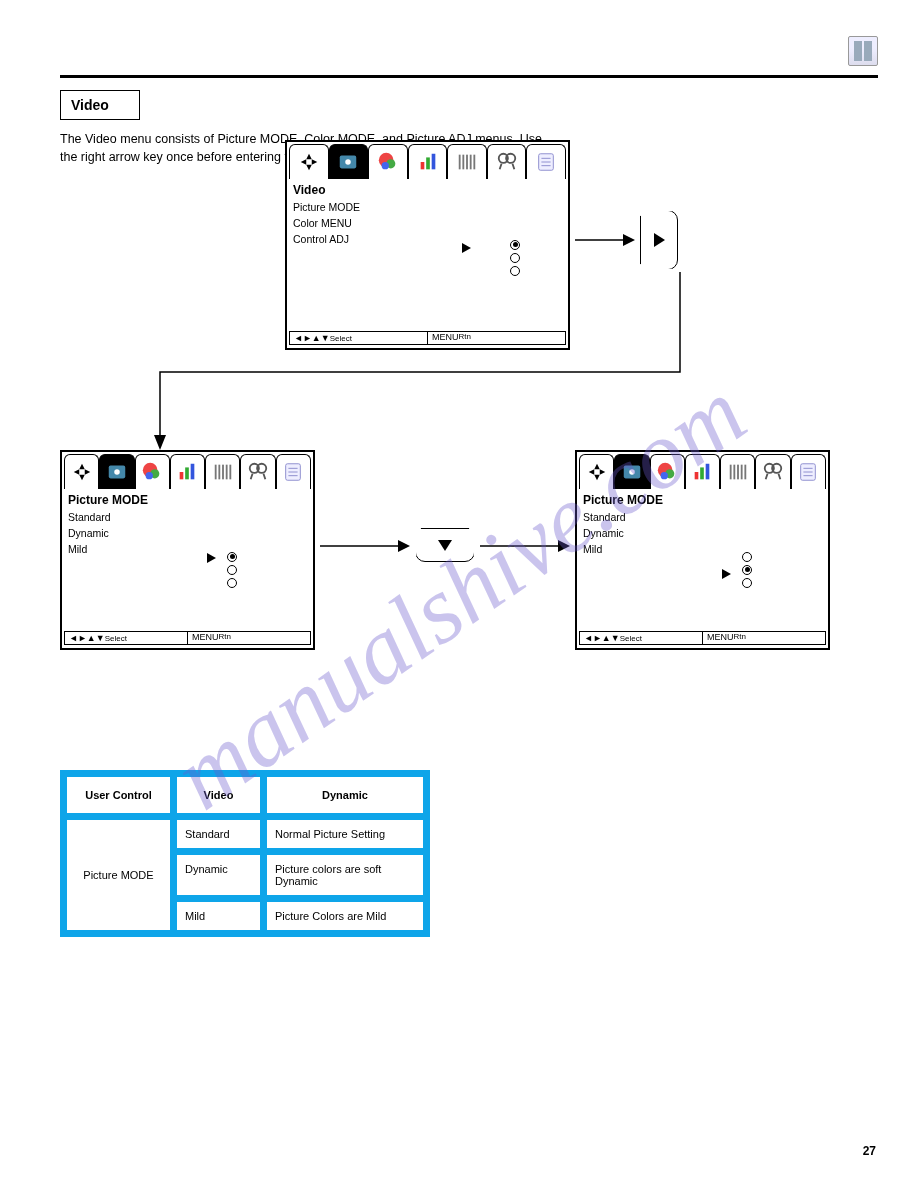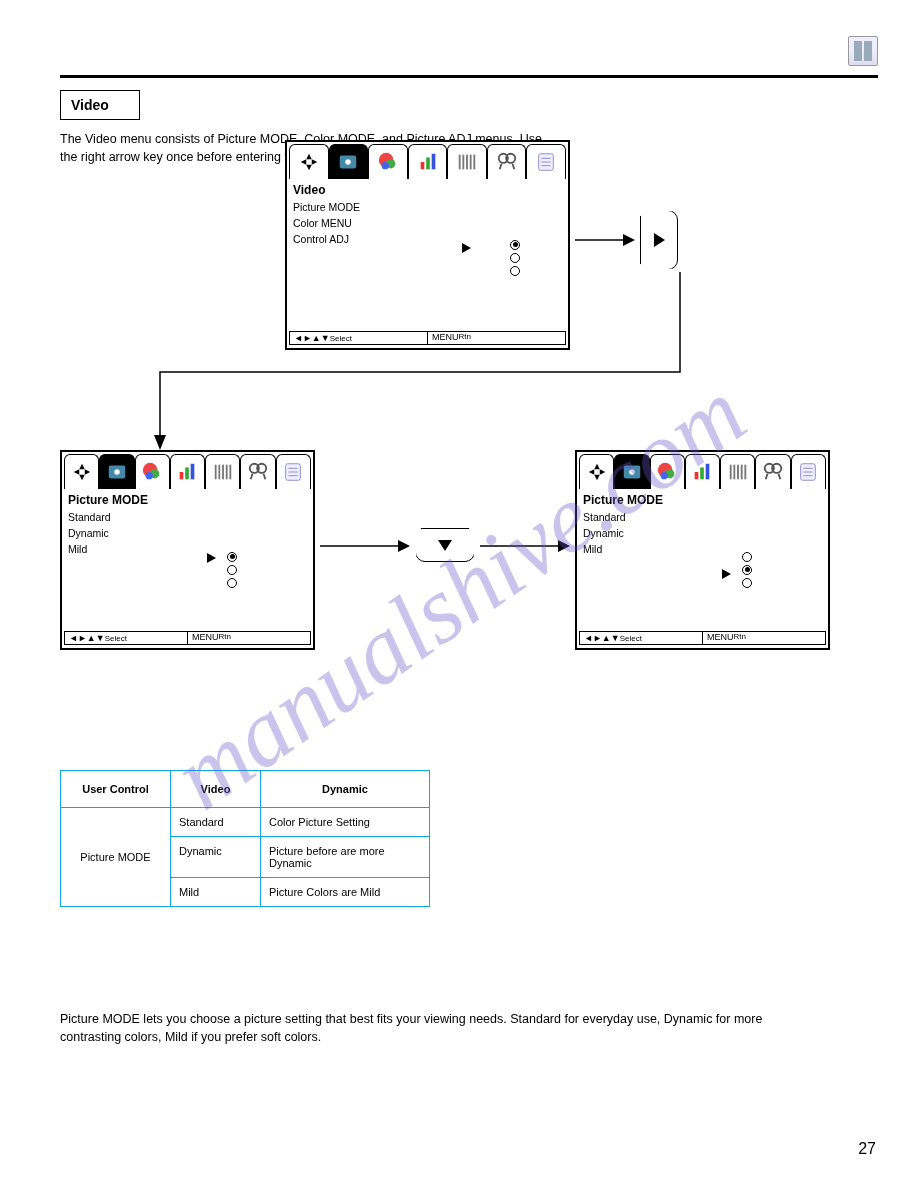--- a/index.html
+++ b/index.html
@@ -137,27 +137,27 @@
 
   
 
   
   table.settings {
     position:absolute;
     border-collapse: collapse;
     font-size: 11px;
   }
   table.settings td {
-    border:1px solid #0ea5e9;
+    border:7px solid #0ea5e9;
     padding: 8px 8px;
     vertical-align: top;
   }
   table.settings .th { text-align:center; font-weight:bold; padding-top:12px; padding-bottom:12px }
 
-  .pagenum { position:absolute; right:42px; bottom:30px; font-size:16px; font-weight:normal; }
+  .pagenum { position:absolute; right:42px; bottom:30px; font-size:12px; font-weight:bold; }
 </style>
 </head>
 <body>
 
 <div class="page">
 
   <div class="wm">manualshive.com</div>
 
   <div class="header-icon"></div>
   <div class="rule"></div>
@@ -444,30 +444,29 @@
   <table class="settings" style="left:60px; top:770px; width:370px;">
     <tbody>
         <tr>
       <td class="th" style="width:110px;">User Control</td>
       <td class="th" style="width:90px;">Video</td>
       <td class="th">Dynamic</td>
     </tr>
     <tr>
       <td rowspan="3" style="vertical-align:middle; text-align:center;">Picture MODE</td>
       <td>Standard</td>
-      <td>Color Picture Setting</td>
+      <td>Normal Picture Setting</td>
     </tr>
     <tr>
       <td>Dynamic</td>
-      <td>Picture before are more Dynamic</td>
+      <td>Picture colors are soft Dynamic</td>
     </tr>
     <tr>
       <td>Mild</td>
       <td>Picture Colors are Mild</td>
     </tr>
   </tbody>
     </table>
 
-  <div class="para" style="left:60px; top:1010px; width:760px;">Picture MODE lets you choose a picture setting that best fits your viewing needs. Standard for everyday use, Dynamic for more contrasting colors, Mild if you prefer soft colors.</div>
 
   <div class="pagenum">27</div>
 
 </div>
 
 </body></html>

